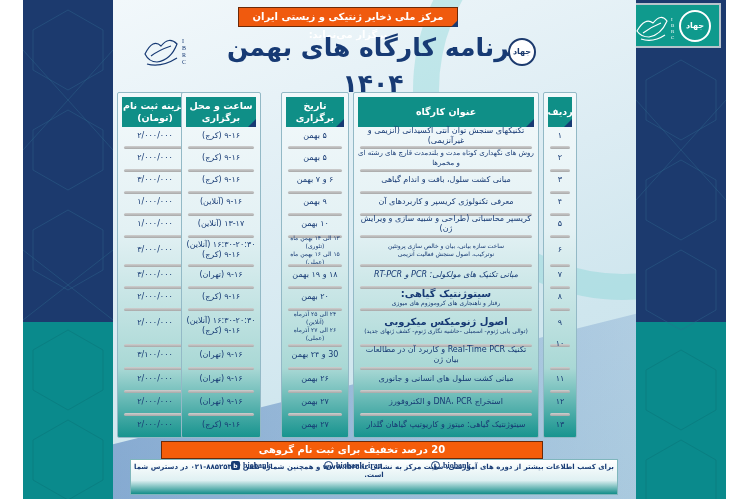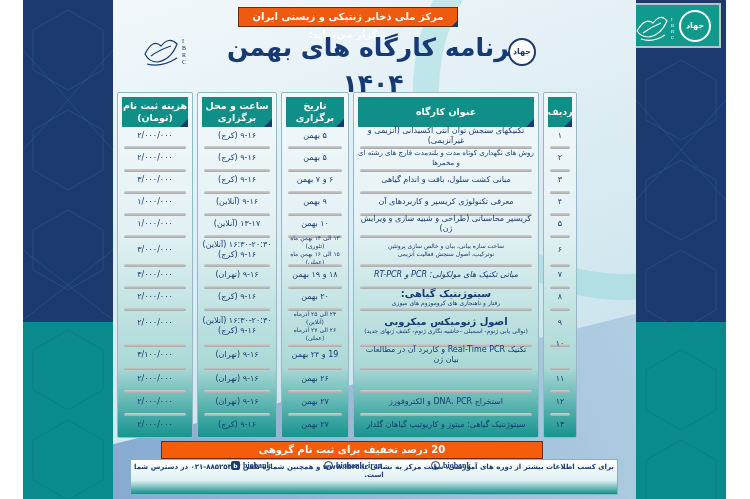--- a/index.html
+++ b/index.html
@@ -159,21 +159,21 @@
     <div class="divider" style="top:251px;"></div>
     <div class="cell" style="top:255px;height:14px;">۳/۱۰۰/۰۰۰</div>
     <div class="divider" style="top:274px;"></div>
     <div class="cell" style="top:279px;height:14px;">۲/۰۰۰/۰۰۰</div>
     <div class="divider" style="top:297px;"></div>
     <div class="cell" style="top:302px;height:14px;">۲/۰۰۰/۰۰۰</div>
     <div class="divider" style="top:320px;"></div>
     <div class="cell" style="top:325px;height:14px;">۲/۰۰۰/۰۰۰</div>
   </div>
 
-  <div class="col" style="left:84px; width:80px;">
+  <div class="col" style="left:68px; width:80px;">
     <div class="col-head">ساعت و محل برگزاری</div>
     <div class="cell" style="top:36px;height:14px;">۹-۱۶ (کرج)</div>
     <div class="divider" style="top:53px;"></div>
     <div class="cell" style="top:58px;height:14px;">۹-۱۶ (کرج)</div>
     <div class="divider" style="top:76px;"></div>
     <div class="cell" style="top:80px;height:14px;">۹-۱۶ (کرج)</div>
     <div class="divider" style="top:98px;"></div>
     <div class="cell" style="top:102px;height:14px;">۹-۱۶ (آنلاین)</div>
     <div class="divider" style="top:120px;"></div>
     <div class="cell" style="top:124px;height:14px;">۱۳-۱۷ (آنلاین)</div>
@@ -220,21 +220,21 @@
     <div class="divider" style="top:171px;"></div>
     <div class="cell" style="top:175px;height:14px;">۱۸ و ۱۹ بهمن</div>
     <div class="divider" style="top:193px;"></div>
     <div class="cell" style="top:197px;height:14px;">۲۰ بهمن</div>
     <div class="divider" style="top:215px;"></div>
     <div class="cell" style="top:220px;height:26px;">
       <div class="sub">۲۴ الی ۲۵ آذرماه (آنلاین)</div>
         <div class="sub">۲۶ الی ۲۷ آذرماه (عملی)</div>
     </div>
     <div class="divider" style="top:251px;"></div>
-    <div class="cell" style="top:255px;height:14px;">19 و ۲۴ بهمن</div>
+    <div class="cell" style="top:255px;height:14px;">30 و ۲۴ بهمن</div>
     <div class="divider" style="top:274px;"></div>
     <div class="cell" style="top:279px;height:14px;">۲۶ بهمن</div>
     <div class="divider" style="top:297px;"></div>
     <div class="cell" style="top:302px;height:14px;">۲۷ بهمن</div>
     <div class="divider" style="top:320px;"></div>
     <div class="cell" style="top:325px;height:14px;">۲۷ بهمن</div>
   </div>
 
   <div class="col" style="left:240px; width:186px;">
     <div class="col-head">عنوان کارگاه</div>
@@ -260,20 +260,21 @@
       <div class="sub">رفتار و ناهنجاری های کروموزوم های میوزی</div>
     </div>
     <div class="divider" style="top:215px;"></div>
     <div class="cell" style="top:220px;height:26px;text-align:right;">
       <div class="big">اصول ژنومیکس میکروبی</div>
       <div class="sub">(توالی یابی ژنوم- اسمبلی -حاشیه نگاری ژنوم- کشف ژنهای جدید)</div>
     </div>
     <div class="divider" style="top:251px;"></div>
     <div class="cell" style="top:255px;height:14px;">تکنیک Real-Time PCR و کاربرد آن در مطالعات بیان ژن</div>
     <div class="divider" style="top:274px;"></div>
+    <div class="cell" style="top:279px;height:14px;">مبانی کشت سلول های انسانی و جانوری</div>
     <div class="divider" style="top:297px;"></div>
     <div class="cell" style="top:302px;height:14px;">استخراج DNA، PCR و الکتروفورز</div>
     <div class="divider" style="top:320px;"></div>
     <div class="cell" style="top:325px;height:14px;">سیتوژنتیک گیاهی: میتوز و کاریوتیپ گیاهان گلدار</div>
   </div>
 
   <div class="col" style="left:430px; width:34px;">
     <div class="col-head">ردیف</div>
     <div class="cell" style="top:36px;height:14px;">۱</div>
     <div class="divider" style="top:53px;"></div>

